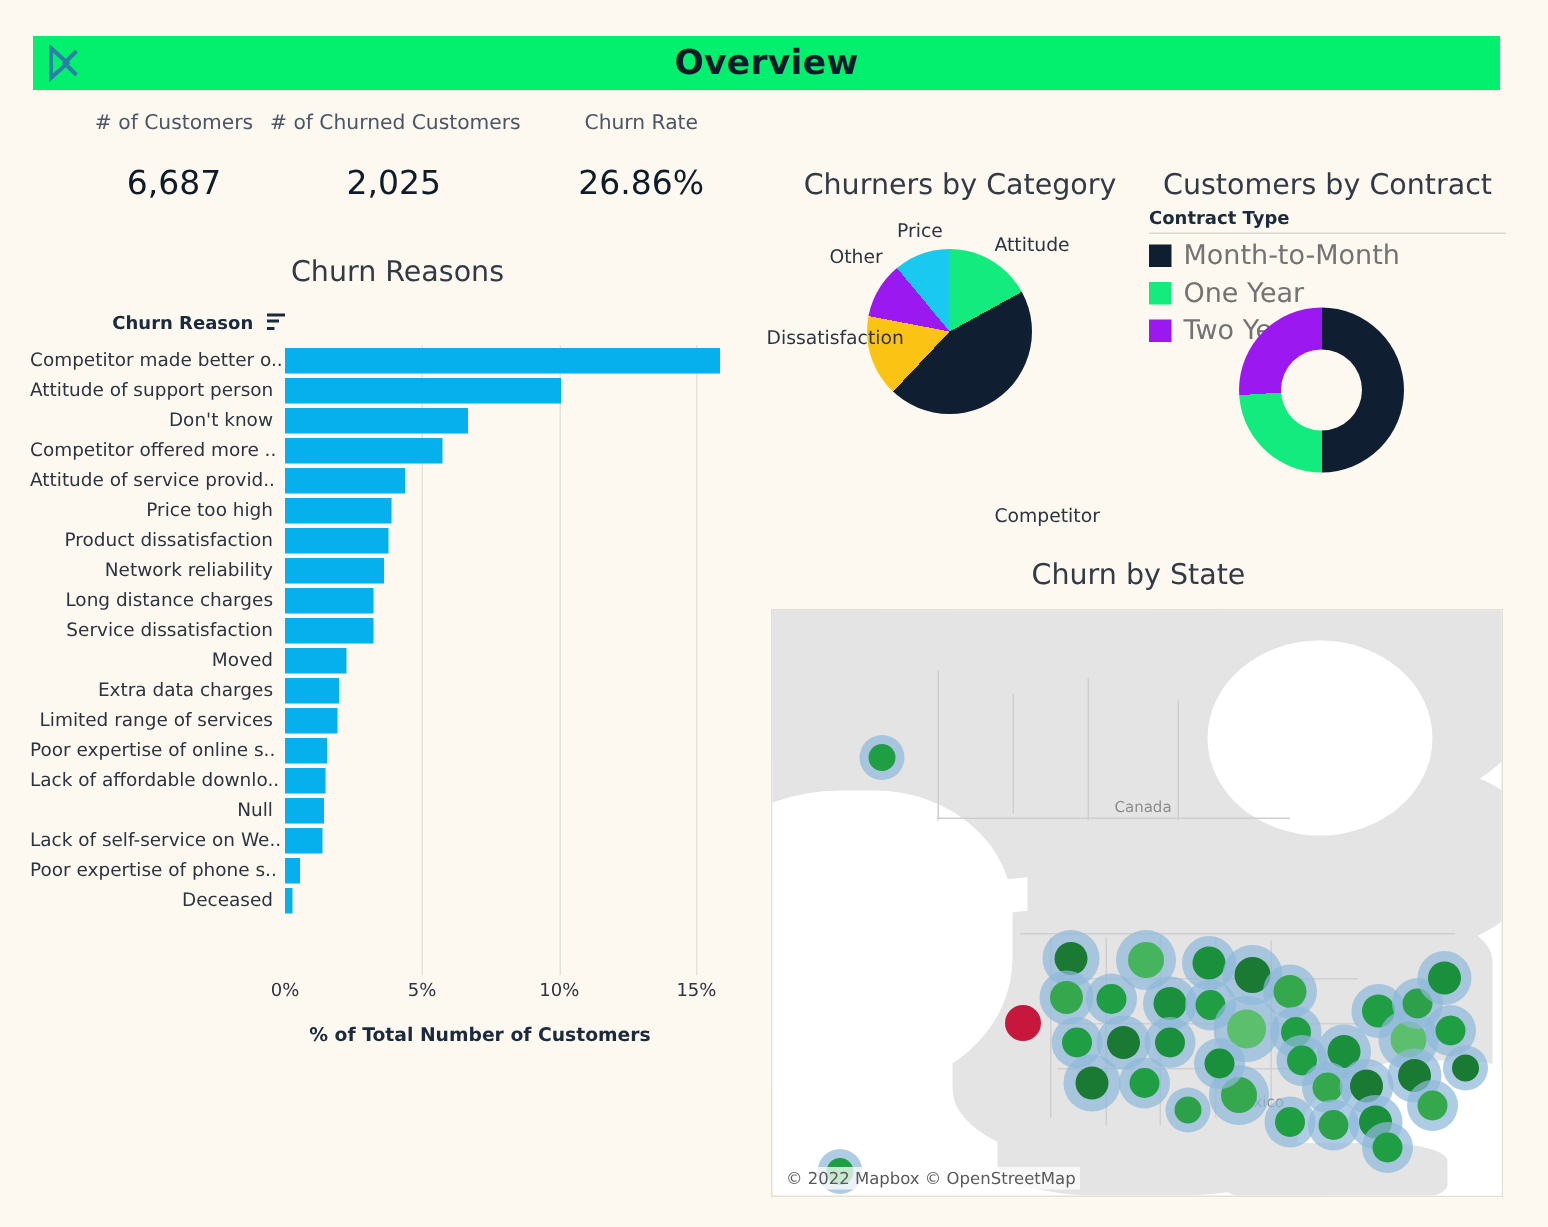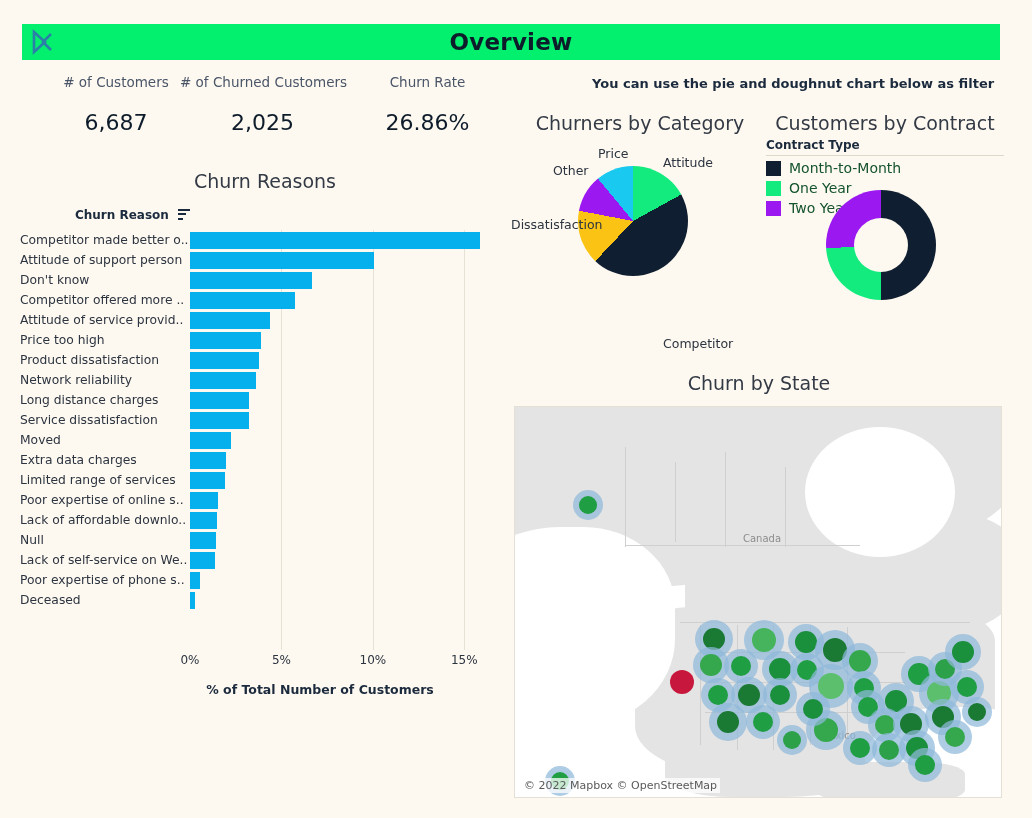--- a/index.html
+++ b/index.html
@@ -82,21 +82,21 @@
   #bar-plot {
     position: relative;
     margin-top: 2px;
     height: 420px;
   }
   .bar-row {
     display: flex; align-items: center;
     height: 20px;
   }
   .bar-label {
-    width: 162px; text-align: left;
+    width: 162px; text-align: right;
     font-size: 12.3px; color: #2c3440;
     padding-right: 8px;
     white-space: nowrap; overflow: hidden;
   }
   .bar-track {
     position: relative; flex: 1; height: 20px;
   }
   .bar-fill {
     position: absolute; left: 0; top: 1.5px;
     height: 17px; background: #06b0ec;
@@ -147,21 +147,21 @@
   #legend-title {
     font-size: 12px; font-weight: bold; color: #1b2a3d;
     border-bottom: 1px solid #ded8cc; padding-bottom: 3px;
   }
   .legend-row {
     display: flex; align-items: center; margin-top: 4px;
   }
   .legend-swatch {
     width: 15px; height: 15px; margin-right: 8px; flex: none;
   }
-  .legend-text { font-size: 14px; color: #14532d; }
+  .legend-text { font-size: 18px; color: #737373; }
   #donut-wrap { position: relative; height: 140px; }
   #donut-circle {
     position: absolute; left: 60px; top: -26px;
     width: 110px; height: 110px; border-radius: 50%;
   }
   #donut-hole {
     position: absolute; left: 28px; top: 28px;
     width: 54px; height: 54px; border-radius: 50%;
     background: #fdf9f0;
   }
@@ -215,21 +215,20 @@
   </div>
   <div class="kpi" id="kpi-churned">
     <div class="kpi-label"># of Churned Customers</div>
     <div class="kpi-value">2,025</div>
   </div>
   <div class="kpi" id="kpi-rate">
     <div class="kpi-label">Churn Rate</div>
     <div class="kpi-value">26.86%</div>
   </div>
 
-  <div id="filter-note">You can use the pie and doughnut chart below as filter</div>
 
   <div id="bar-panel">
     <div id="bar-title">Churn Reasons</div>
     <div id="bar-header">
       <div id="bar-header-label">
         <span>Churn Reason</span>
         <span class="sort-icon"><i></i><i></i><i></i></span>
       </div>
     </div>
     <div id="bar-plot">

